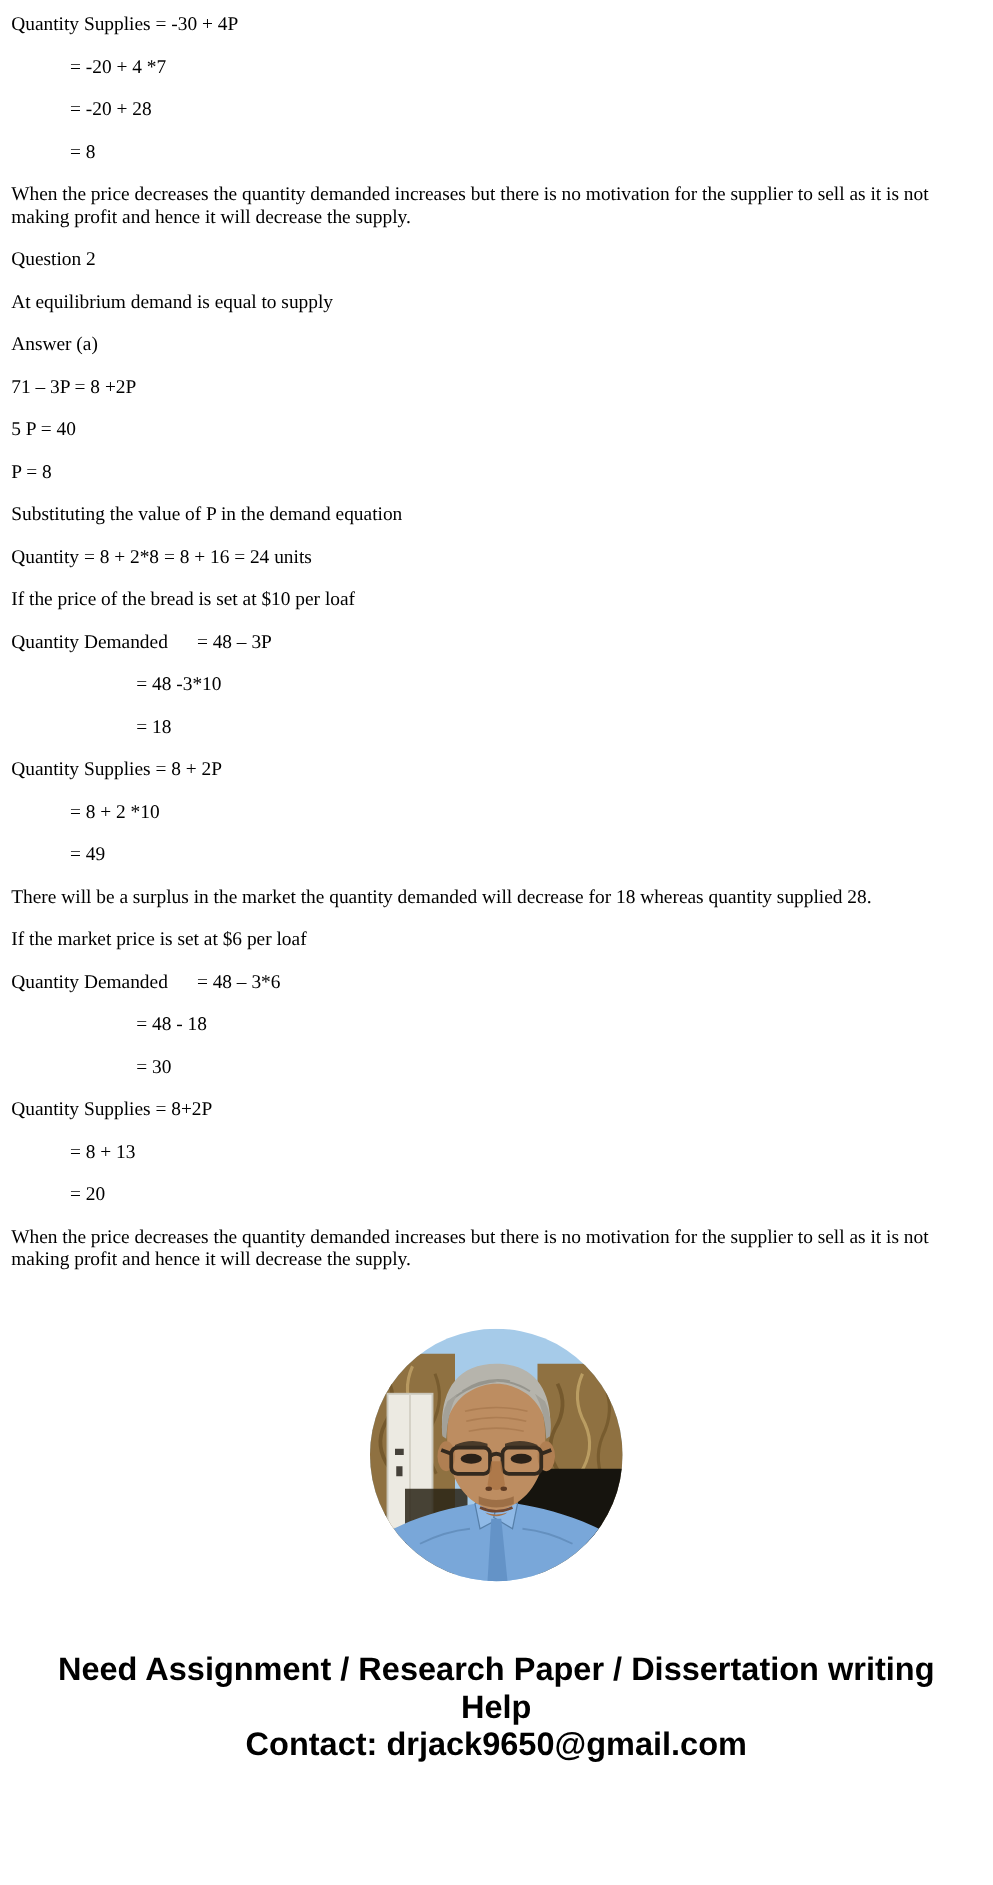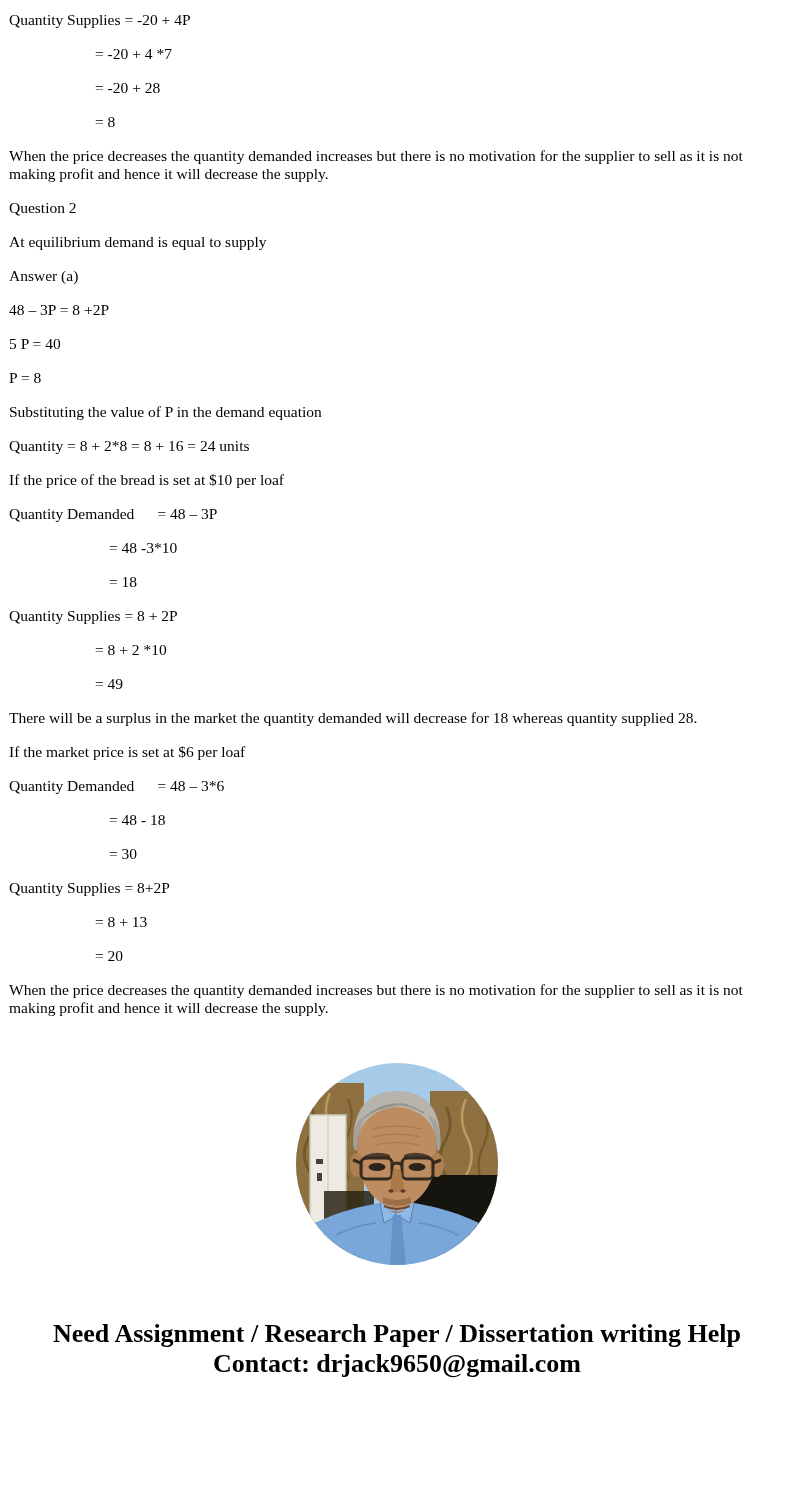--- a/index.html
+++ b/index.html
@@ -14,52 +14,52 @@
   }
   .doc {
     padding: 11px 28px 0 9px;
   }
   .ln {
     margin: 0 0 16px 0;
     font-size: 15.5px;
     line-height: 18px;
     white-space: pre-wrap;
   }
-  .ind-a { margin-left: 86px; }
+  .ind-a { margin-left: 47px; }
   .ind-b { margin-left: 100px; }
   .photo-wrap {
     margin-top: 46px;
     text-align: center;
   }
   .photo-wrap svg { display: inline-block; }
   .footer {
     margin-top: 50px;
     padding: 0 17px;
     text-align: center;
-    font-family: Liberation Serif, serif;
+    font-family: Liberation Sans, sans-serif;
     font-weight: bold;
     font-size: 26px;
     line-height: 30px;
     color: #000000;
   }
   .footer-line { margin: 0; }
 </style>
 </head>
 <body>
 
 <div class="doc">
-  <p class="ln">Quantity Supplies = -20 + 4P</p>
+  <p class="ln">Quantity Supplies = -30 + 4P</p>
   <p class="ln ind-a">= -20 + 4 *7</p>
   <p class="ln ind-a">= -20 + 28</p>
   <p class="ln ind-a">= 8</p>
   <p class="ln">When the price decreases the quantity demanded increases but there is no motivation for the supplier to sell as it is not making profit and hence it will decrease the supply.</p>
   <p class="ln">Question 2</p>
   <p class="ln">At equilibrium demand is equal to supply</p>
   <p class="ln">Answer (a)</p>
-  <p class="ln">48 – 3P = 8 +2P</p>
+  <p class="ln">71 – 3P = 8 +2P</p>
   <p class="ln">5 P = 40</p>
   <p class="ln">P = 8</p>
   <p class="ln">Substituting the value of P in the demand equation</p>
   <p class="ln">Quantity = 8 + 2*8 = 8 + 16 = 24 units</p>
   <p class="ln">If the price of the bread is set at $10 per loaf</p>
   <p class="ln">Quantity Demanded      = 48 – 3P</p>
   <p class="ln ind-b">= 48 -3*10</p>
   <p class="ln ind-b">= 18</p>
   <p class="ln">Quantity Supplies = 8 + 2P</p>
   <p class="ln ind-a">= 8 + 2 *10</p>

